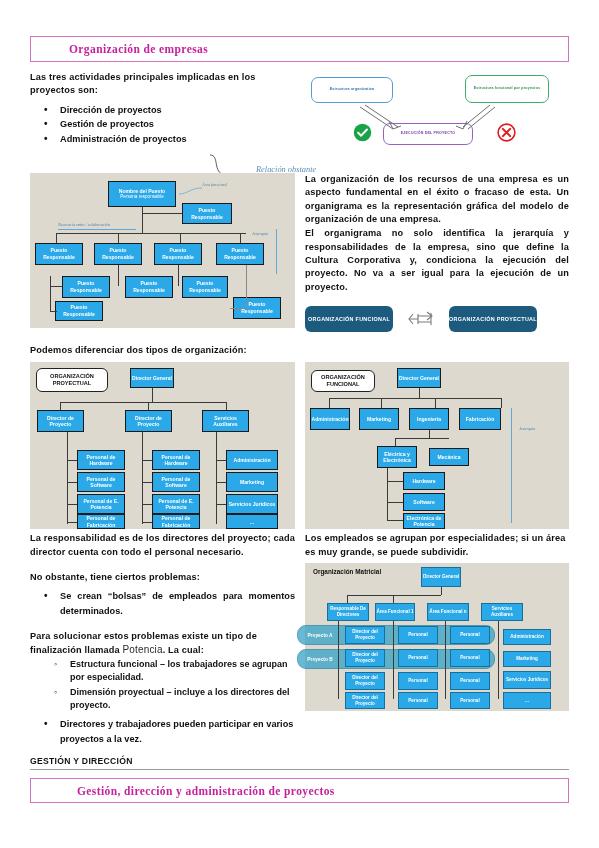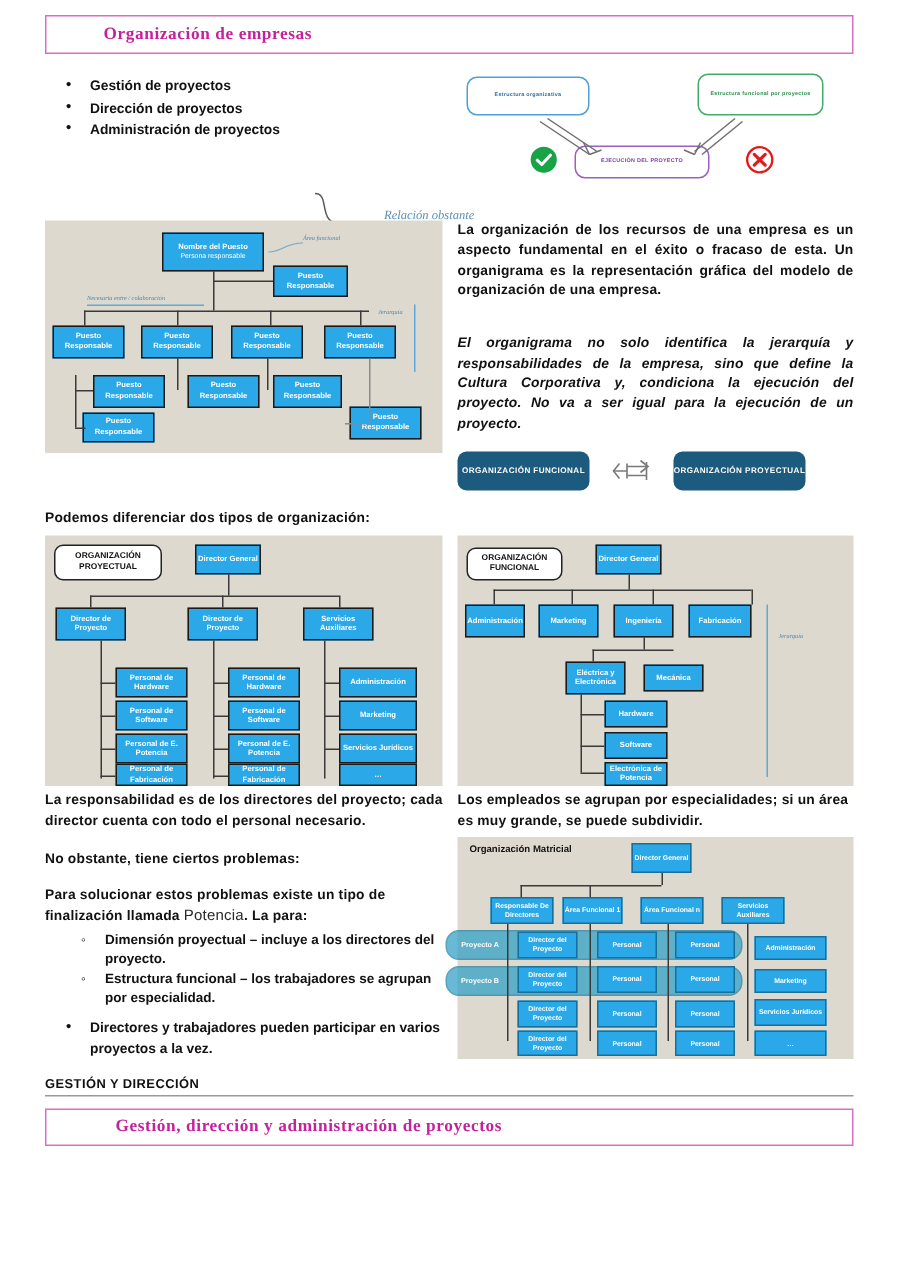--- a/index.html
+++ b/index.html
@@ -13,21 +13,21 @@
   }
   .page { position: relative; width: 599px; height: 848px; padding: 0 30px; }
 
   
   .banner {
     border: 1.2px solid #d471c0;
     height: 26px;
     display: flex;
     align-items: center;
     padding-left: 38px;
-    margin-top: 10px;
+    margin-top: 36px;
   }
   .banner-text {
     color: #c6219c;
     font-family: "Liberation Serif", serif;
     font-size: 11.5px;
     font-weight: bold;
     letter-spacing: .4px;
   }
 
   
@@ -168,23 +168,24 @@
 
 <div class="page">
 
   <div class="banner">
     <span class="banner-text">Organización de empresas</span>
   </div>
 
   <div style="position:relative; margin-top:9px;">
     <div class="row">
       <div class="col-l">
+        <div class="para">Las tres actividades principales implicadas en los proyectos son:</div>
         <ul class="bul">
+          <li>Dirección de proyectos</li>
           <li>Gestión de proyectos</li>
-          <li>Dirección de proyectos</li>
           <li>Administración de proyectos</li>
         </ul>
       </div>
 
       <div class="col-r">
         <div class="flow">
           <div class="fbox blue" style="left:6px; top:6px; width:82px; height:26px;">Estructura organizativa</div>
           <div class="fbox green" style="left:160px; top:4px; width:84px; height:28px;">Estructura funcional por proyectos</div>
           <div class="fbox purple" style="left:78px; top:52px; width:90px; height:22px;">EJECUCIÓN DEL PROYECTO</div>
 
@@ -299,21 +300,21 @@
         <div class="ln h" style="left:20px; top:113px; width:12px;"></div>
         <div class="ln v" style="left:88px; top:92px; height:21px;"></div>
         <div class="ln v" style="left:148px; top:92px; height:21px;"></div>
         <div class="ln grey v" style="left:216px; top:92px; height:43px;"></div>
         <div class="ln grey h" style="left:200px; top:135px; width:16px;"></div>
       </div>
     </div>
 
     <div class="col-r">
       <p class="para justify">La organización de los recursos de una empresa es un aspecto fundamental en el éxito o fracaso de esta. Un organigrama es la representación gráfica del modelo de organización de una empresa.</p>
-      <p class="para justify" style="margin-top:22px;font-style:italic;">El organigrama no solo identifica la jerarquía y responsabilidades de la empresa, sino que define la Cultura Corporativa y, condiciona la ejecución del proyecto. No va a ser igual para la ejecución de un proyecto.</p>
+      <p class="para justify" style="margin-top:1px;">El organigrama no solo identifica la jerarquía y responsabilidades de la empresa, sino que define la Cultura Corporativa y, condiciona la ejecución del proyecto. No va a ser igual para la ejecución de un proyecto.</p>
 
       <div style="display:flex; align-items:center; gap:14px; margin-top:12px;">
         <div class="pill" style="width:88px; height:26px;">ORGANIZACIÓN FUNCIONAL</div>
         <svg width="28" height="18">
           <path d="M2 9 L11 9 M11 4 L11 14 M11 6 L24 6 M11 12 L24 12 M24 3 L24 9 M24 9 L24 15" stroke="#7a7a7a" stroke-width="1.1" fill="none"></path>
           <path d="M6 4 L2 9 L6 14" stroke="#7a7a7a" stroke-width="1.1" fill="none"></path>
           <path d="M20 2 L25 6 L20 10" stroke="#7a7a7a" stroke-width="1.1" fill="none"></path>
         </svg>
         <div class="pill" style="width:88px; height:26px;">ORGANIZACIÓN PROYECTUAL</div>
       </div>
@@ -411,29 +412,30 @@
         <div class="arrowline" style="left:206px; top:46px; width:.8px; height:115px;"></div>
       </div>
       <p class="para" style="margin-top:3px;">Los empleados se agrupan por especialidades; si un área es muy grande, se puede subdividir.</p>
     </div>
   </div>
 
   <div class="row" style="margin-top:12px;">
     <div class="col-l">
       <div class="para">No obstante, tiene ciertos problemas:</div>
       <ul class="bul">
+        <li class="justify">Se crean “bolsas” de empleados para momentos determinados.</li>
       </ul>
 
       <div class="para" style="margin-top:11px;">
         <span>Para solucionar estos problemas existe un tipo de finalización llamada</span>
-        <span class="hl" style="font-size:10px;">Potencia</span><span>. La para:</span>
+        <span class="hl" style="font-size:10px;">Potencia</span><span>. La cual:</span>
       </div>
       <ul class="sub" style="margin-left:14px;">
+        <li>Estructura funcional – los trabajadores se agrupan por especialidad.</li>
         <li style="margin-top:2px;">Dimensión proyectual – incluye a los directores del proyecto.</li>
-        <li>Estructura funcional – los trabajadores se agrupan por especialidad.</li>
       </ul>
       <ul class="bul">
         <li>Directores y trabajadores pueden participar en varios proyectos a la vez.</li>
       </ul>
     </div>
 
     <div class="col-r">
       <div class="diag" style="width:264px; height:148px; margin-top:-8px;">
         <span style="position:absolute; left:8px; top:5px; font-size:6.4px; font-weight:bold; color:#111;">Organización Matricial</span>
 

